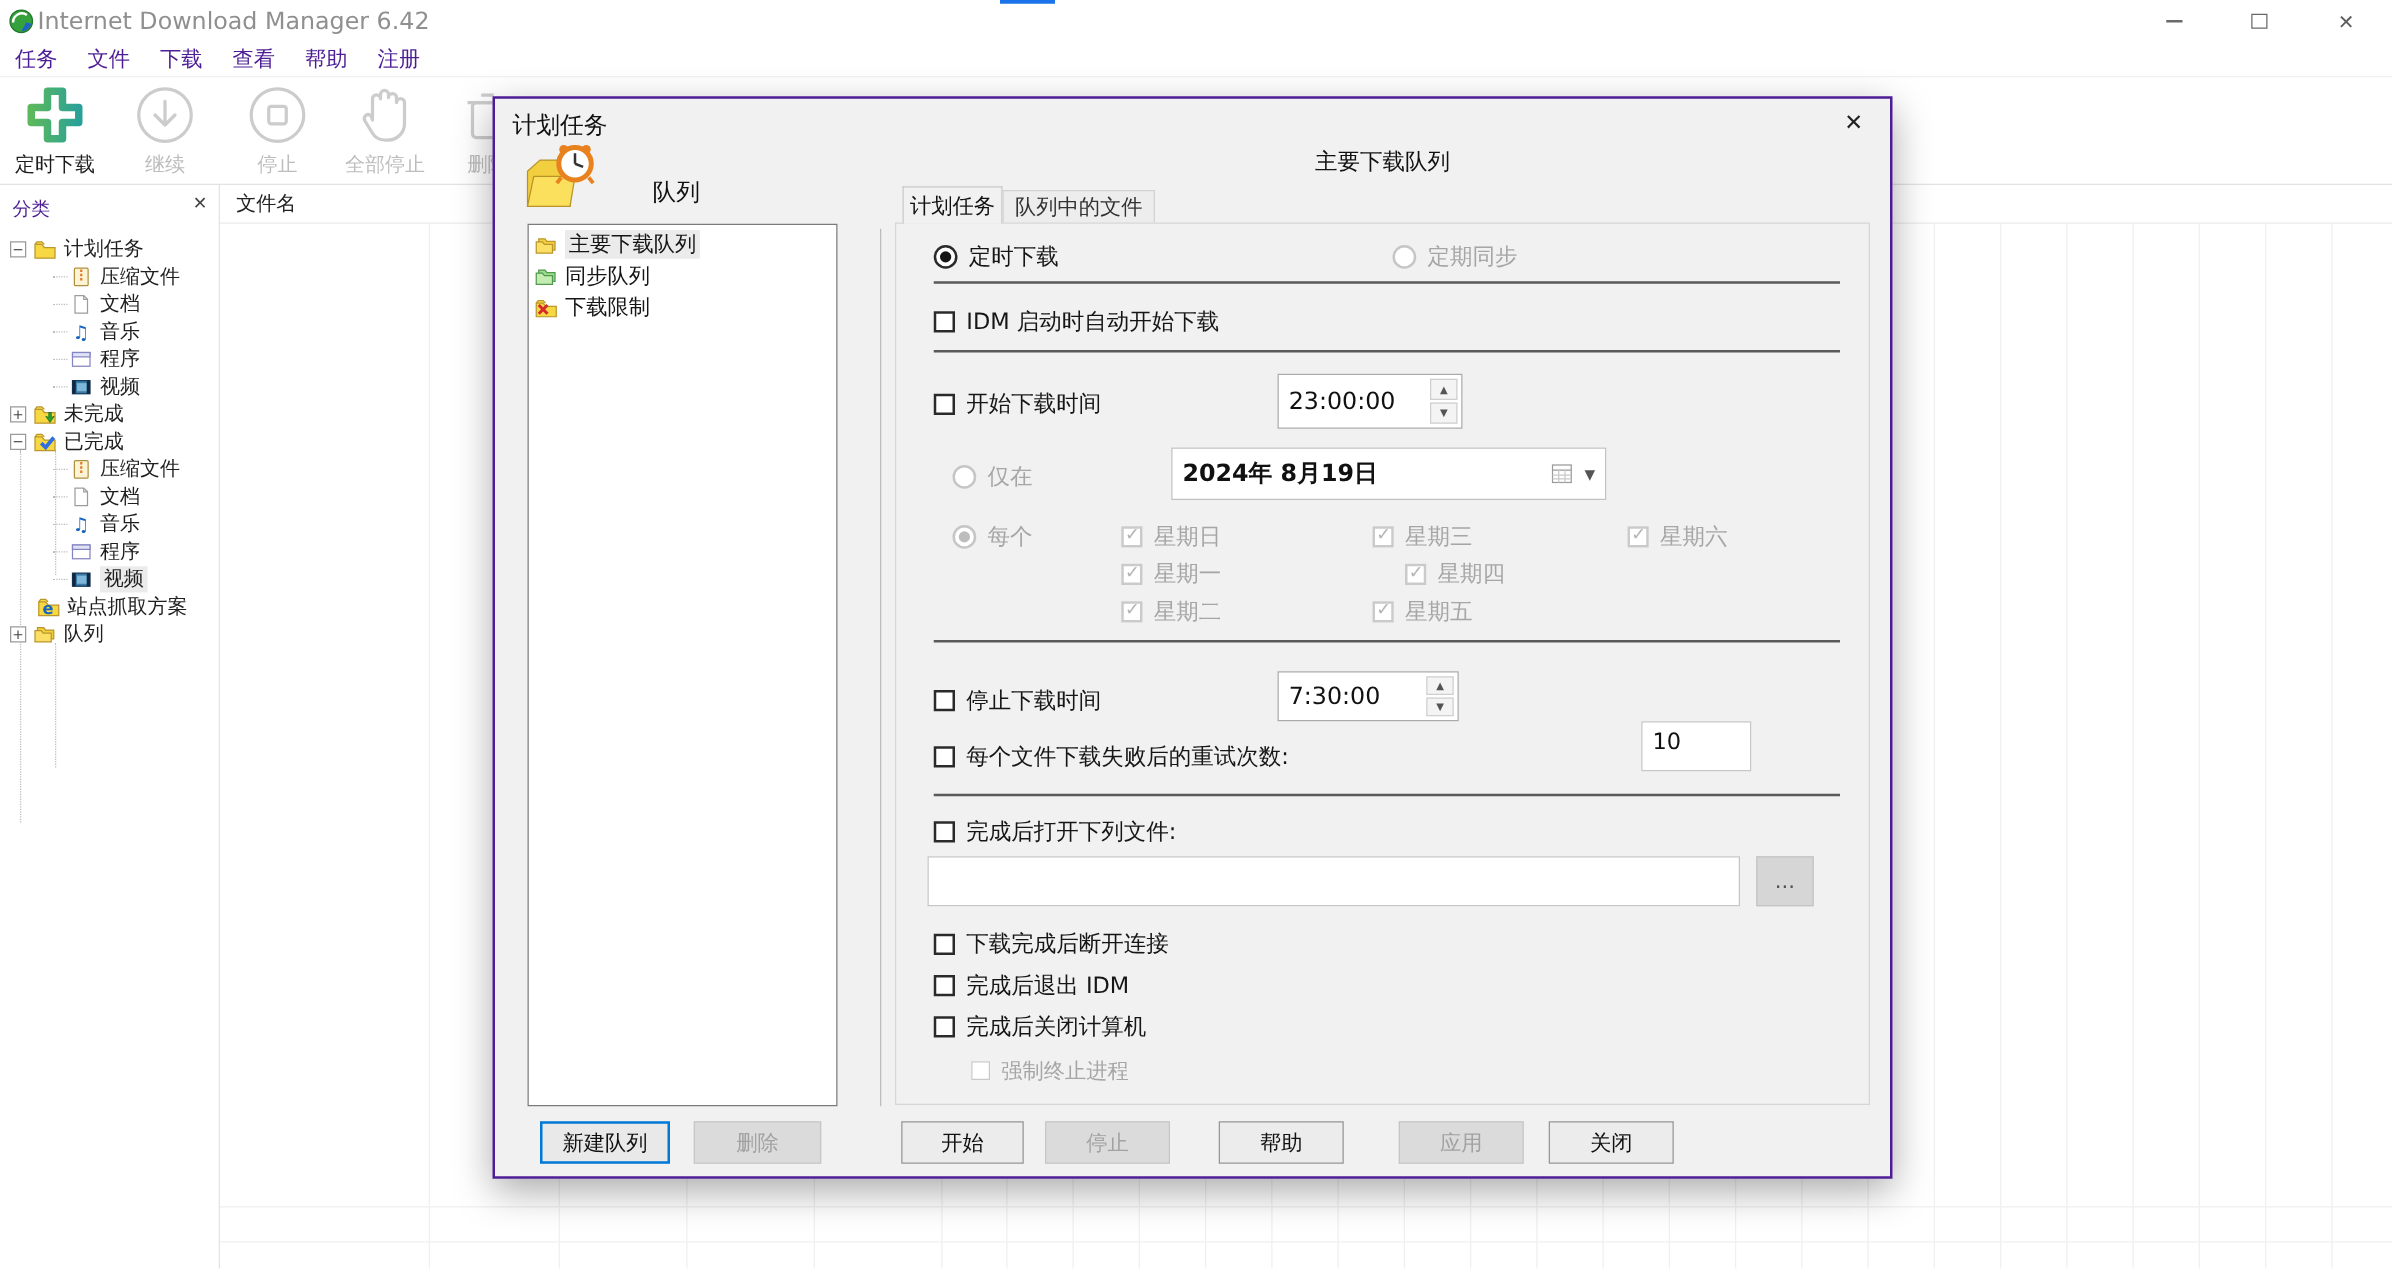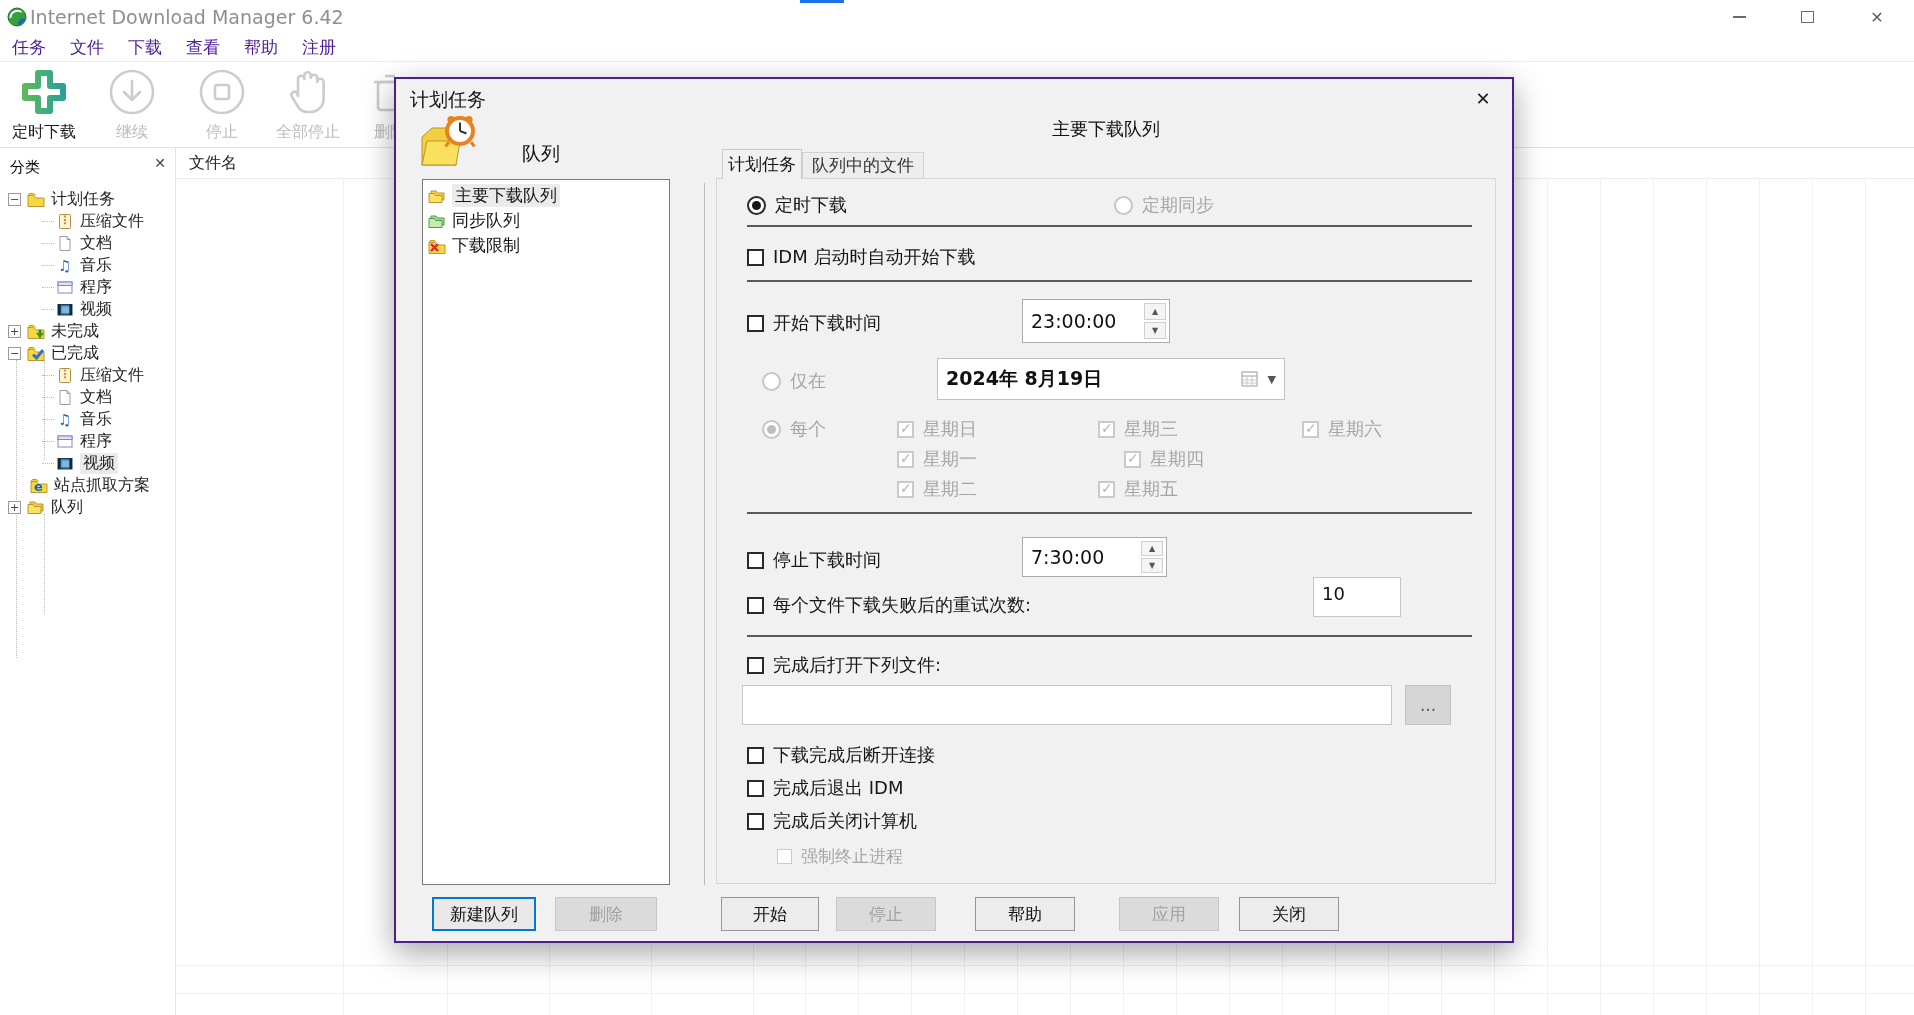--- a/index.html
+++ b/index.html
@@ -13,21 +13,21 @@
   .menubar{position:absolute;left:0;top:34px;width:1914px;height:28px;background:#fff;border-bottom:1px solid #ededed;display:flex;align-items:center;gap:24px;padding-left:12px;box-sizing:border-box}
   .menu-item{font-size:17px;color:#4c1d95;white-space:nowrap}
   .toolbar{position:absolute;left:0;top:62px;width:1914px;height:85px;background:#fff}
   .tbitem{position:absolute;top:4px;width:84px;display:flex;flex-direction:column;align-items:center;gap:4px}
   .tblabel{font-size:16px;color:#1c1c1c;white-space:nowrap}
   .tblabel.dis{color:#bdbdbd}
   .frag{position:absolute;top:59px;height:18px;width:26px;border-radius:9px 9px 0 0;opacity:.85}
   .topline{position:absolute;left:800px;top:0;width:44px;height:3px;background:#1a73e8}
   
   .sidebar{position:absolute;left:0;top:147px;width:176px;bottom:0;background:#fff;border-top:1px solid #e3e3e3;border-right:1px solid #e3e3e3;box-sizing:border-box}
-  .sb-head{position:absolute;left:10px;top:10px;font-size:15px;color:#000000}
+  .sb-head{position:absolute;left:10px;top:10px;font-size:15px;color:#4c1d95}
   .sb-close{position:absolute;right:9px;top:7px;font-size:14px;color:#444}
   .tree{position:absolute;left:0;top:40px;right:1px}
   .trow{display:flex;align-items:center;height:22px;gap:6px;font-size:16px;color:#1f1f1f;position:relative;white-space:nowrap}
   .trow.l0{padding-left:8px}
   .trow.l1{padding-left:56px}
   .trow.l1::before{content:"";position:absolute;left:42px;top:11px;width:12px;border-top:1px dotted #bdbdbd}
   .exp{width:13px;height:13px;border:1px solid #9a9a9a;background:#fff;font-size:11px;line-height:11px;text-align:center;color:#444;box-sizing:border-box;flex:none}
   .guide{position:absolute;width:0;border-left:1px dotted #bdbdbd}
   .hl{background:#ebebeb;padding:0 3px}
   

